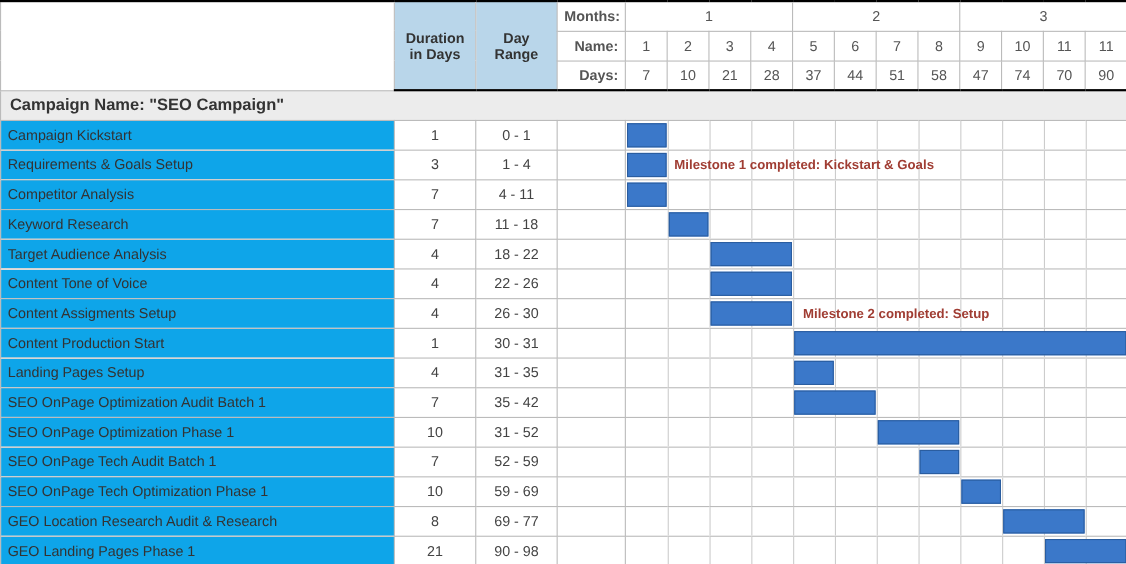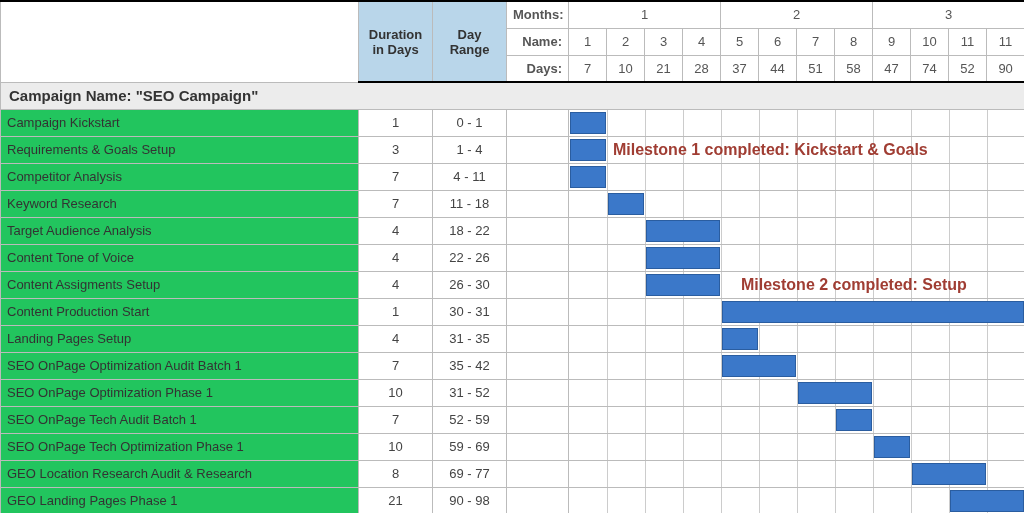--- a/index.html
+++ b/index.html
@@ -44,40 +44,40 @@
 
   .campaign-row td {
     background: #ececec;
     font-weight: bold;
     font-size: 15px;
     border-top: 2px solid #000;
     border-bottom: 2px solid #000;
   }
   .campaign-row td:first-child { padding-left: 8px; }
 
-  .task-cell { background: #22c55e; padding-left: 8px; }
+  .task-cell { background: #0ea5e9; padding-left: 8px; }
   .num-cell { text-align: center; color: #444; background: #fff; }
 
   td.chart-cell {
     padding: 0;
     position: relative;
   }
   .bar {
     position: absolute;
     top: 2px;
     bottom: 2px;
     background: #3b78c9;
     border: 1px solid #2a5da0;
     z-index: 1;
   }
   .milestone {
     position: absolute;
     color: #a03d33;
     font-weight: bold;
-    font-size: 16px;
+    font-size: 12px;
     white-space: nowrap;
     top: 50%;
     transform: translateY(-50%);
     z-index: 2;
   }
   .left-blank {
     border-top: 2px solid #000 !important;
     border-left: 2px solid #000;
     border-bottom: 2px solid #000;
     background: #fff;
@@ -145,21 +145,21 @@
     <td class="hdr-num bottom-thick">7</td>
     <td class="hdr-num bottom-thick">10</td>
     <td class="hdr-num bottom-thick">21</td>
     <td class="hdr-num bottom-thick">28</td>
     <td class="hdr-num bottom-thick">37</td>
     <td class="hdr-num bottom-thick">44</td>
     <td class="hdr-num bottom-thick">51</td>
     <td class="hdr-num bottom-thick">58</td>
     <td class="hdr-num bottom-thick">47</td>
     <td class="hdr-num bottom-thick">74</td>
-    <td class="hdr-num bottom-thick">52</td>
+    <td class="hdr-num bottom-thick">70</td>
     <td class="hdr-num bottom-thick">90</td>
   </tr>
 
   <tr class="campaign-row">
     <td colspan="16">Campaign Name: "SEO Campaign"</td>
   </tr>
 
   </tbody>
     <tbody id="task-body">
       <tr>
@@ -294,21 +294,21 @@
           <div style="position:absolute;top:0;bottom:0;left:114px;width:0;border-left:1px solid #ccc;"></div>
           <div style="position:absolute;top:0;bottom:0;left:152px;width:0;border-left:1px solid #ccc;"></div>
           <div style="position:absolute;top:0;bottom:0;left:190px;width:0;border-left:1px solid #ccc;"></div>
           <div style="position:absolute;top:0;bottom:0;left:228px;width:0;border-left:1px solid #ccc;"></div>
           <div style="position:absolute;top:0;bottom:0;left:266px;width:0;border-left:1px solid #ccc;"></div>
           <div style="position:absolute;top:0;bottom:0;left:304px;width:0;border-left:1px solid #ccc;"></div>
           <div style="position:absolute;top:0;bottom:0;left:342px;width:0;border-left:1px solid #ccc;"></div>
           <div style="position:absolute;top:0;bottom:0;left:380px;width:0;border-left:1px solid #ccc;"></div>
           <div style="position:absolute;top:0;bottom:0;left:418px;width:0;border-left:1px solid #ccc;"></div>
           <div class="bar" style="left:77px;width:74px;"></div>
-          <div class="milestone" style="left:172px;">Milestone 2 completed: Setup</div>
+          <div class="milestone" style="left:161px;">Milestone 2 completed: Setup</div>
         </td>
       </tr>
       <tr>
         <td class="task-cell">Content Production Start</td>
         <td class="num-cell">1</td>
         <td class="num-cell">30 - 31</td>
         <td class="chart-cell"></td>
         <td class="chart-cell" colspan="12">
           <div style="position:absolute;top:0;bottom:0;left:38px;width:0;border-left:1px solid #ccc;"></div>
           <div style="position:absolute;top:0;bottom:0;left:76px;width:0;border-left:1px solid #ccc;"></div>

